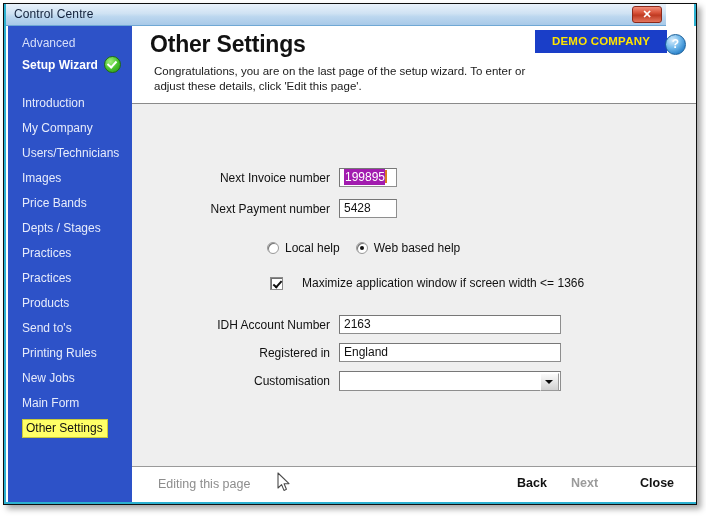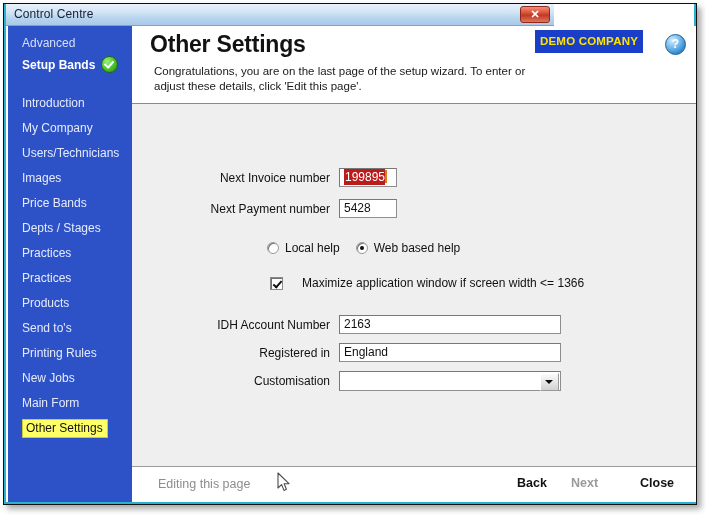--- a/index.html
+++ b/index.html
@@ -34,21 +34,21 @@
     box-sizing: border-box;
     border: 2px solid #2bb0d0;
     border-top: 0;
     background: #ffffff;
   }
 
   
   #titlebar {
     position: absolute;
     left: 0; top: 0;
-    width: 548px;
+    width: 660px;
     height: 22px;
     box-sizing: border-box;
     background: linear-gradient(to bottom, #e9f2fb 0%, #cfe2f3 45%, #bcd7ef 60%, #a8c9e8 100%);
     border-bottom: 1px solid #6fa8d4;
   }
   #title-text {
     position: absolute;
     left: 8px;
     top: 3px;
     font-size: 12px;
@@ -168,21 +168,21 @@
     top: 38px;
     width: 395px;
     font-size: 11.5px;
     color: #1a1a1a;
     line-height: 15px;
   }
   #demo-banner {
     position: absolute;
     left: 403px;
     top: 4px;
-    width: 108px;
+    width: 132px;
     height: 23px;
     background: #1a3ec8;
     color: #ffe400;
     font-size: 11.5px;
     font-weight: bold;
     text-align: center;
     line-height: 23px;
     letter-spacing: 0.2px;
   }
   #help-icon {
@@ -233,21 +233,21 @@
     border-left-color: #777777;
     font-size: 12px;
     color: #111111;
     padding: 0 0 0 4px;
     line-height: 17px;
     overflow: hidden;
     white-space: nowrap;
     cursor: text;
   }
   .sel-text {
-    background: #b91c1c;
+    background: #a21caf;
     color: #ffffff;
     padding: 1px 0 1px 1px;
   }
   .caret {
     display: inline-block;
     width: 2px;
     height: 13px;
     background: #d87c20;
     vertical-align: -2px;
   }
@@ -406,21 +406,21 @@
 
     <div id="titlebar">
       <div id="title-text">Control Centre</div>
       <div id="close-btn">✕</div>
     </div>
 
     <div id="sidebar">
       <div id="sidebar-top">
         <div class="side-head">Advanced</div>
         <div id="wizard-row">
-          <div class="side-head bold">Setup Bands</div>
+          <div class="side-head bold">Setup Wizard</div>
           <div class="check-badge"></div>
         </div>
       </div>
       <div id="nav">
           <div class="nav-item"><span>Introduction</span></div>
           <div class="nav-item"><span>My Company</span></div>
           <div class="nav-item"><span>Users/Technicians</span></div>
           <div class="nav-item"><span>Images</span></div>
           <div class="nav-item"><span>Price Bands</span></div>
           <div class="nav-item"><span>Depts / Stages</span></div>

